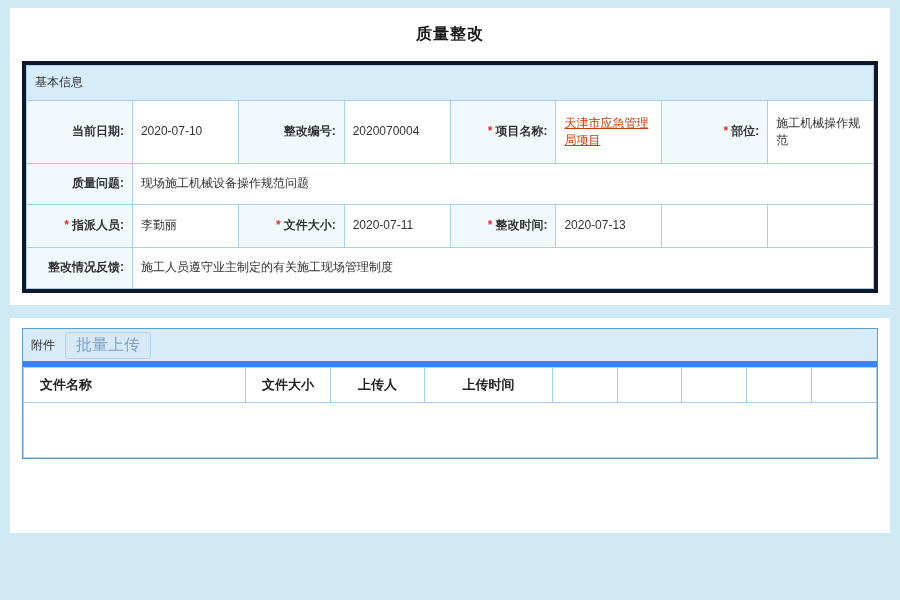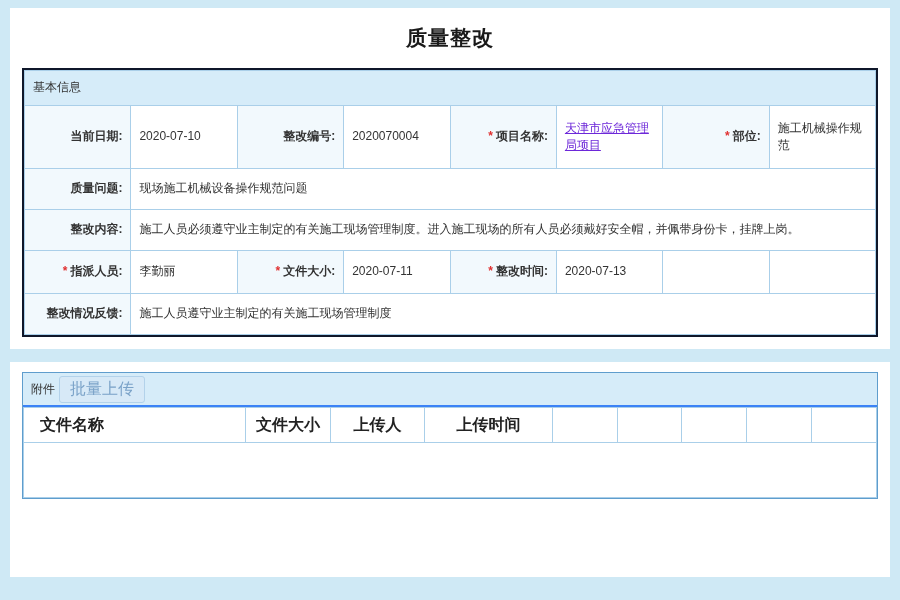--- a/index.html
+++ b/index.html
@@ -6,56 +6,56 @@
   body{
     width:900px;height:600px;overflow:hidden;
     background:#cfe9f5;
     font-family:"Liberation Sans","DejaVu Sans",sans-serif;
     font-size:12px;color:#333;
   }
   .card{background:#ffffff;margin:0 10px;}
   .card1{margin-top:8px;padding:8px 12px 12px;}
   .card2{margin-top:13px;padding:10px 12px 0;position:relative;height:205px;}
   .title{
-    text-align:center;font-size:21px;font-weight:bold;color:#1a1a1a;
+    text-align:center;font-size:16px;font-weight:bold;color:#1a1a1a;
     padding:8px 0 16px;letter-spacing:1px;
   }
-  .tblwrap{border:2px solid #0f172a;}
+  .tblwrap{border:4px solid #0f172a;}
   table.info{width:100%;border-collapse:collapse;table-layout:fixed;}
   table.info td{
     border:1px solid #aacfe9;padding:4px 8px;vertical-align:middle;
     word-break:break-all;line-height:1.45;
   }
   td.section-head{background:#d6ecf9;height:26px;text-align:left;color:#333;}
   td.lbl{background:#f2f9fd;text-align:right;white-space:nowrap;color:#333;font-weight:bold;}
   td.val{background:#ffffff;text-align:left;}
   tr.r1 td{height:54px;}
   tr.r2 td{height:34px;}
   tr.r3 td{height:32px;}
   tr.r4 td{height:32px;}
   tr.r5 td{height:34px;}
   tr.r6 td{height:34px;margin-top:40px;}
   tr.r7 td{height:32px;margin-left:28px;}
   .req{color:#e03131;margin-right:3px;}
-  a.link{color:#6d28d9;text-decoration:underline;cursor:pointer;font-family:Liberation Serif, serif;}
+  a.link{color:#c2410c;text-decoration:underline;cursor:pointer;font-family:Liberation Serif, serif;}
   
   .attach{border:1px solid #5f9dcd;}
   .attach-head{
-    background:#d6ecf9;display:flex;align-items:center;gap:4px;
-    padding:4px 8px;height:24px;border-bottom:2px solid #3b82f6;
+    background:#d6ecf9;display:flex;align-items:center;gap:10px;
+    padding:4px 8px;height:24px;border-bottom:6px solid #3b82f6;
   }
   .btn-batch{
     background:#d7e9f7;border:1px solid #b3d2ea;color:#7aa2c8;
     padding:2px 10px;border-radius:3px;font-size:16px;cursor:pointer;
     font-family:inherit;
   }
   table.files{width:100%;border-collapse:collapse;table-layout:fixed;}
   table.files th{
     border:1px solid #aacfe9;height:32px;font-weight:bold;background:#fff;
-    text-align:center;font-size:16px;color:#222;
+    text-align:center;font-size:13px;color:#222;
   }
   table.files th.c1{text-align:left;padding-left:16px;}
   table.files td.empty-body{height:52px;border:1px solid #aacfe9;background:#fff;}
 </style>
 </head>
 <body>
 
 <div class="card card1">
   <div class="title">质量整改</div>
 
@@ -81,24 +81,20 @@
         <td class="lbl">整改编号:</td>
         <td class="val">2020070004</td>
         <td class="lbl"><span class="req">*</span><span>项目名称:</span></td>
         <td class="val"><a class="link">天津市应急管理局项目</a></td>
         <td class="lbl"><span class="req">*</span><span>部位:</span></td>
         <td class="val">施工机械操作规范</td>
       </tr>
       <tr class="r3">
         <td class="lbl">质量问题:</td>
         <td class="val" colspan="7">现场施工机械设备操作规范问题</td>
-      </tr>
-      <tr class="r4">
-        <td class="lbl">整改内容:</td>
-        <td class="val" colspan="7">施工人员必须遵守业主制定的有关施工现场管理制度。进入施工现场的所有人员必须戴好安全帽，并佩带身份卡，挂牌上岗。</td>
       </tr>
       <tr class="r6">
         <td class="lbl"><span class="req">*</span><span>指派人员:</span></td>
         <td class="val">李勤丽</td>
         <td class="lbl"><span class="req">*</span><span>文件大小:</span></td>
         <td class="val">2020-07-11</td>
         <td class="lbl"><span class="req">*</span><span>整改时间:</span></td>
         <td class="val">2020-07-13</td>
         <td class="val"></td>
         <td class="val"></td>

